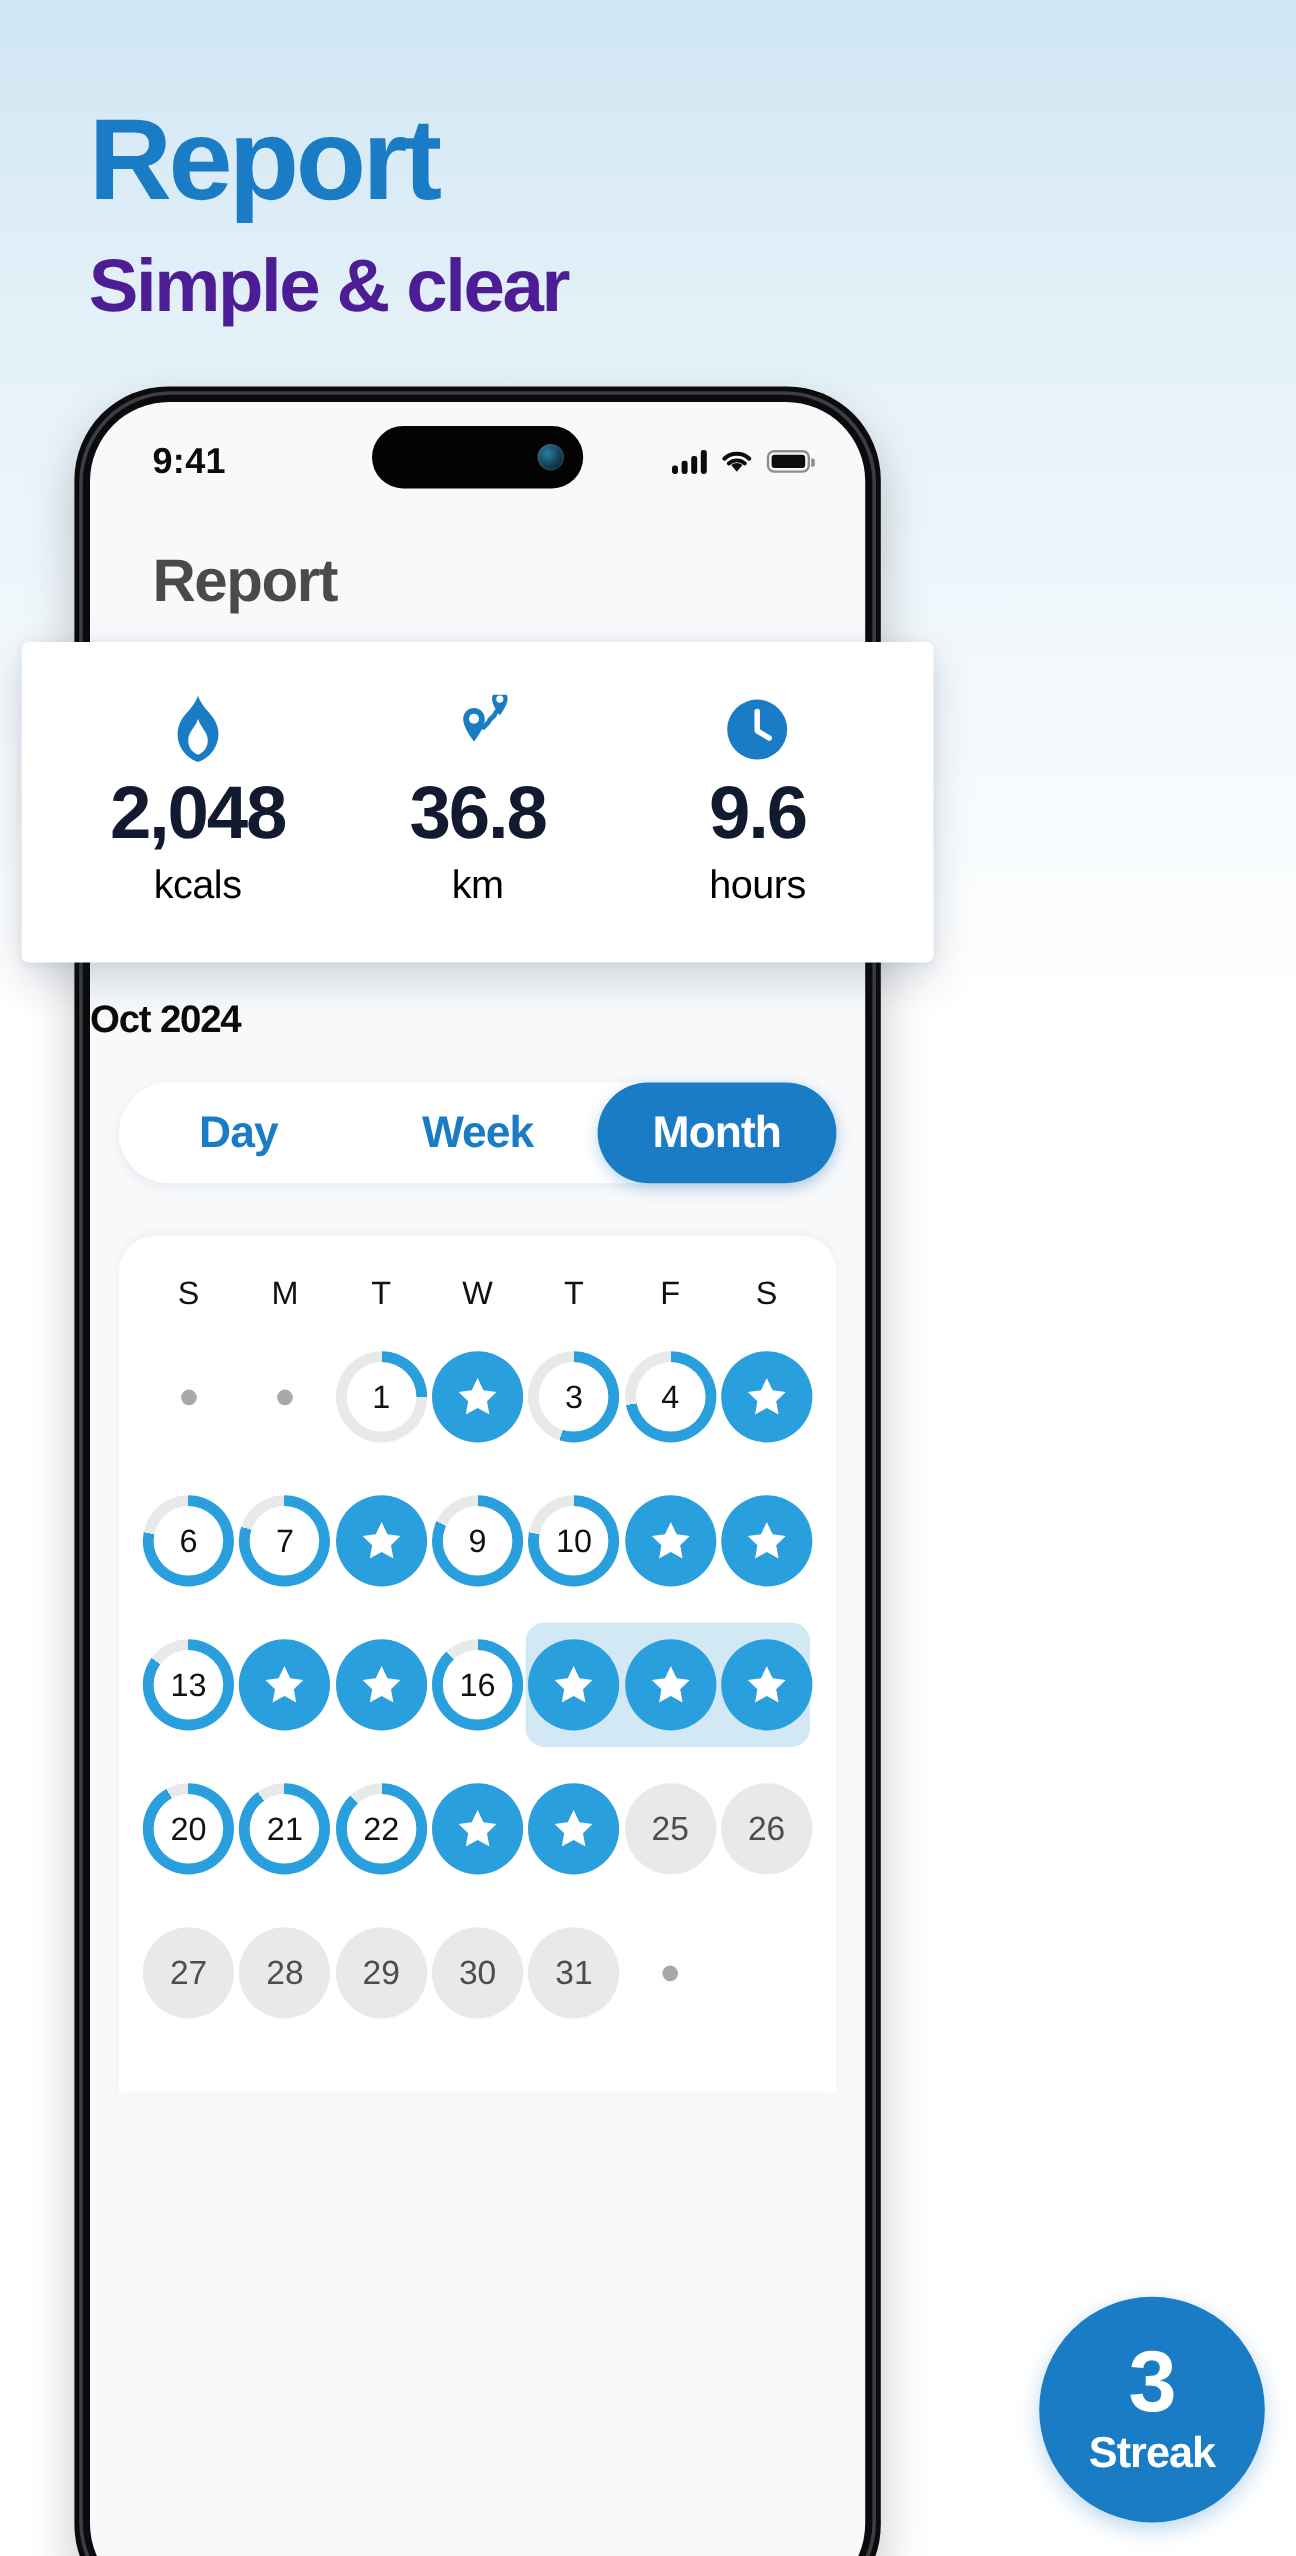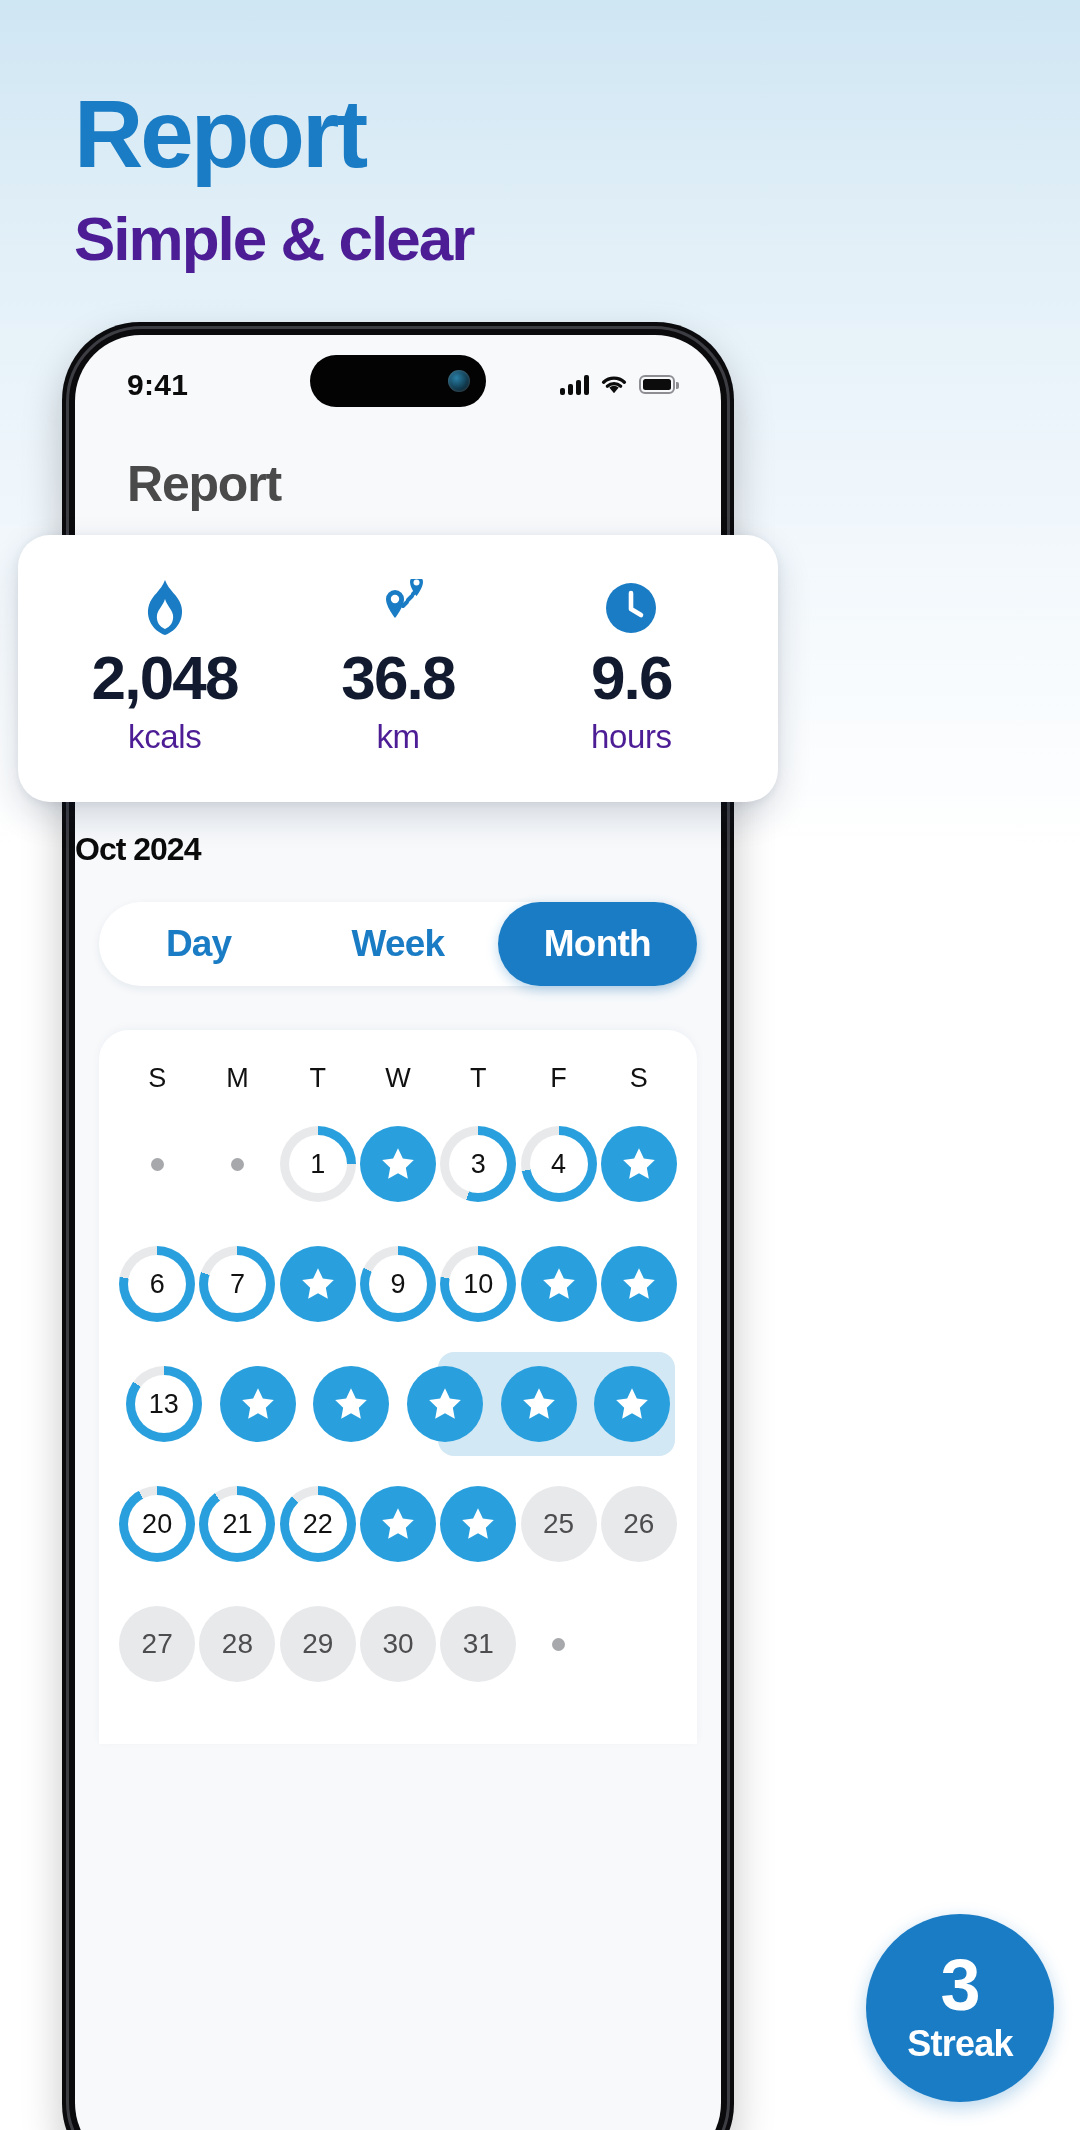--- a/index.html
+++ b/index.html
@@ -114,32 +114,32 @@
     letter-spacing: -1.2px;
   }
 
   
   .stats-card {
     position: absolute;
     left: 18px;
     top: 535px;
     width: 760px;
     background: #fff;
-    border-radius: 32px;
+    border-radius: 6px;
     box-shadow: 0 14px 34px rgba(20,40,70,.16), 0 2px 8px rgba(20,40,70,.07);
     padding: 44px 30px 46px;
     display: flex;
     z-index: 20;
   }
   .stat { flex: 1; display: flex; flex-direction: column; align-items: center; }
   .stat-icon { height: 58px; display: flex; align-items: center; justify-content: center; margin-bottom: 8px; }
   .stat-value {
     font-size: 62px; font-weight: 800; color: #111a2e; letter-spacing: -1.8px; line-height: 1.05;
   }
-  .stat-label { font-size: 33px; color: #4c1d95; margin-top: 8px; letter-spacing: -.4px; }
+  .stat-label { font-size: 33px; color: #000000; margin-top: 8px; letter-spacing: -.4px; }
 
   
   .month-section { margin-top: 318px; }
   .month-label {
     text-align: left;
     font-size: 32px; font-weight: 800; color: #0b0b0b; letter-spacing: -1px;
   }
   .segctl {
     margin: 34px 24px 0 24px;
     background: #fff;
@@ -373,20 +373,25 @@
                 </span>
               </div>
             </div>
             <div class="cell">
               <div class="daycircle star">
                 <span>
                   <svg class="star-glyph" viewBox="0 0 24 24">
                     <path d="M12 2.6 l2.9 6.1 6.6.9 -4.8 4.6 1.2 6.6 -5.9-3.2 -5.9 3.2 1.2-6.6 -4.8-4.6 6.6-.9 Z" fill="#ffffff"></path>
                   </svg>
                 </span>
+              </div>
+            </div>
+            <div class="cell">
+              <div class="daycircle ring" style="background: conic-gradient(rgb(41, 160, 221) 0deg, rgb(41, 160, 221) 316.8deg, rgb(232, 233, 235) 316.8deg, rgb(232, 233, 235) 360deg);">
+                <div class="inner">16</div>
               </div>
             </div>
             <div class="cell">
               <div class="daycircle star">
                 <span>
                   <svg class="star-glyph" viewBox="0 0 24 24">
                     <path d="M12 2.6 l2.9 6.1 6.6.9 -4.8 4.6 1.2 6.6 -5.9-3.2 -5.9 3.2 1.2-6.6 -4.8-4.6 6.6-.9 Z" fill="#ffffff"></path>
                   </svg>
                 </span>
               </div>

